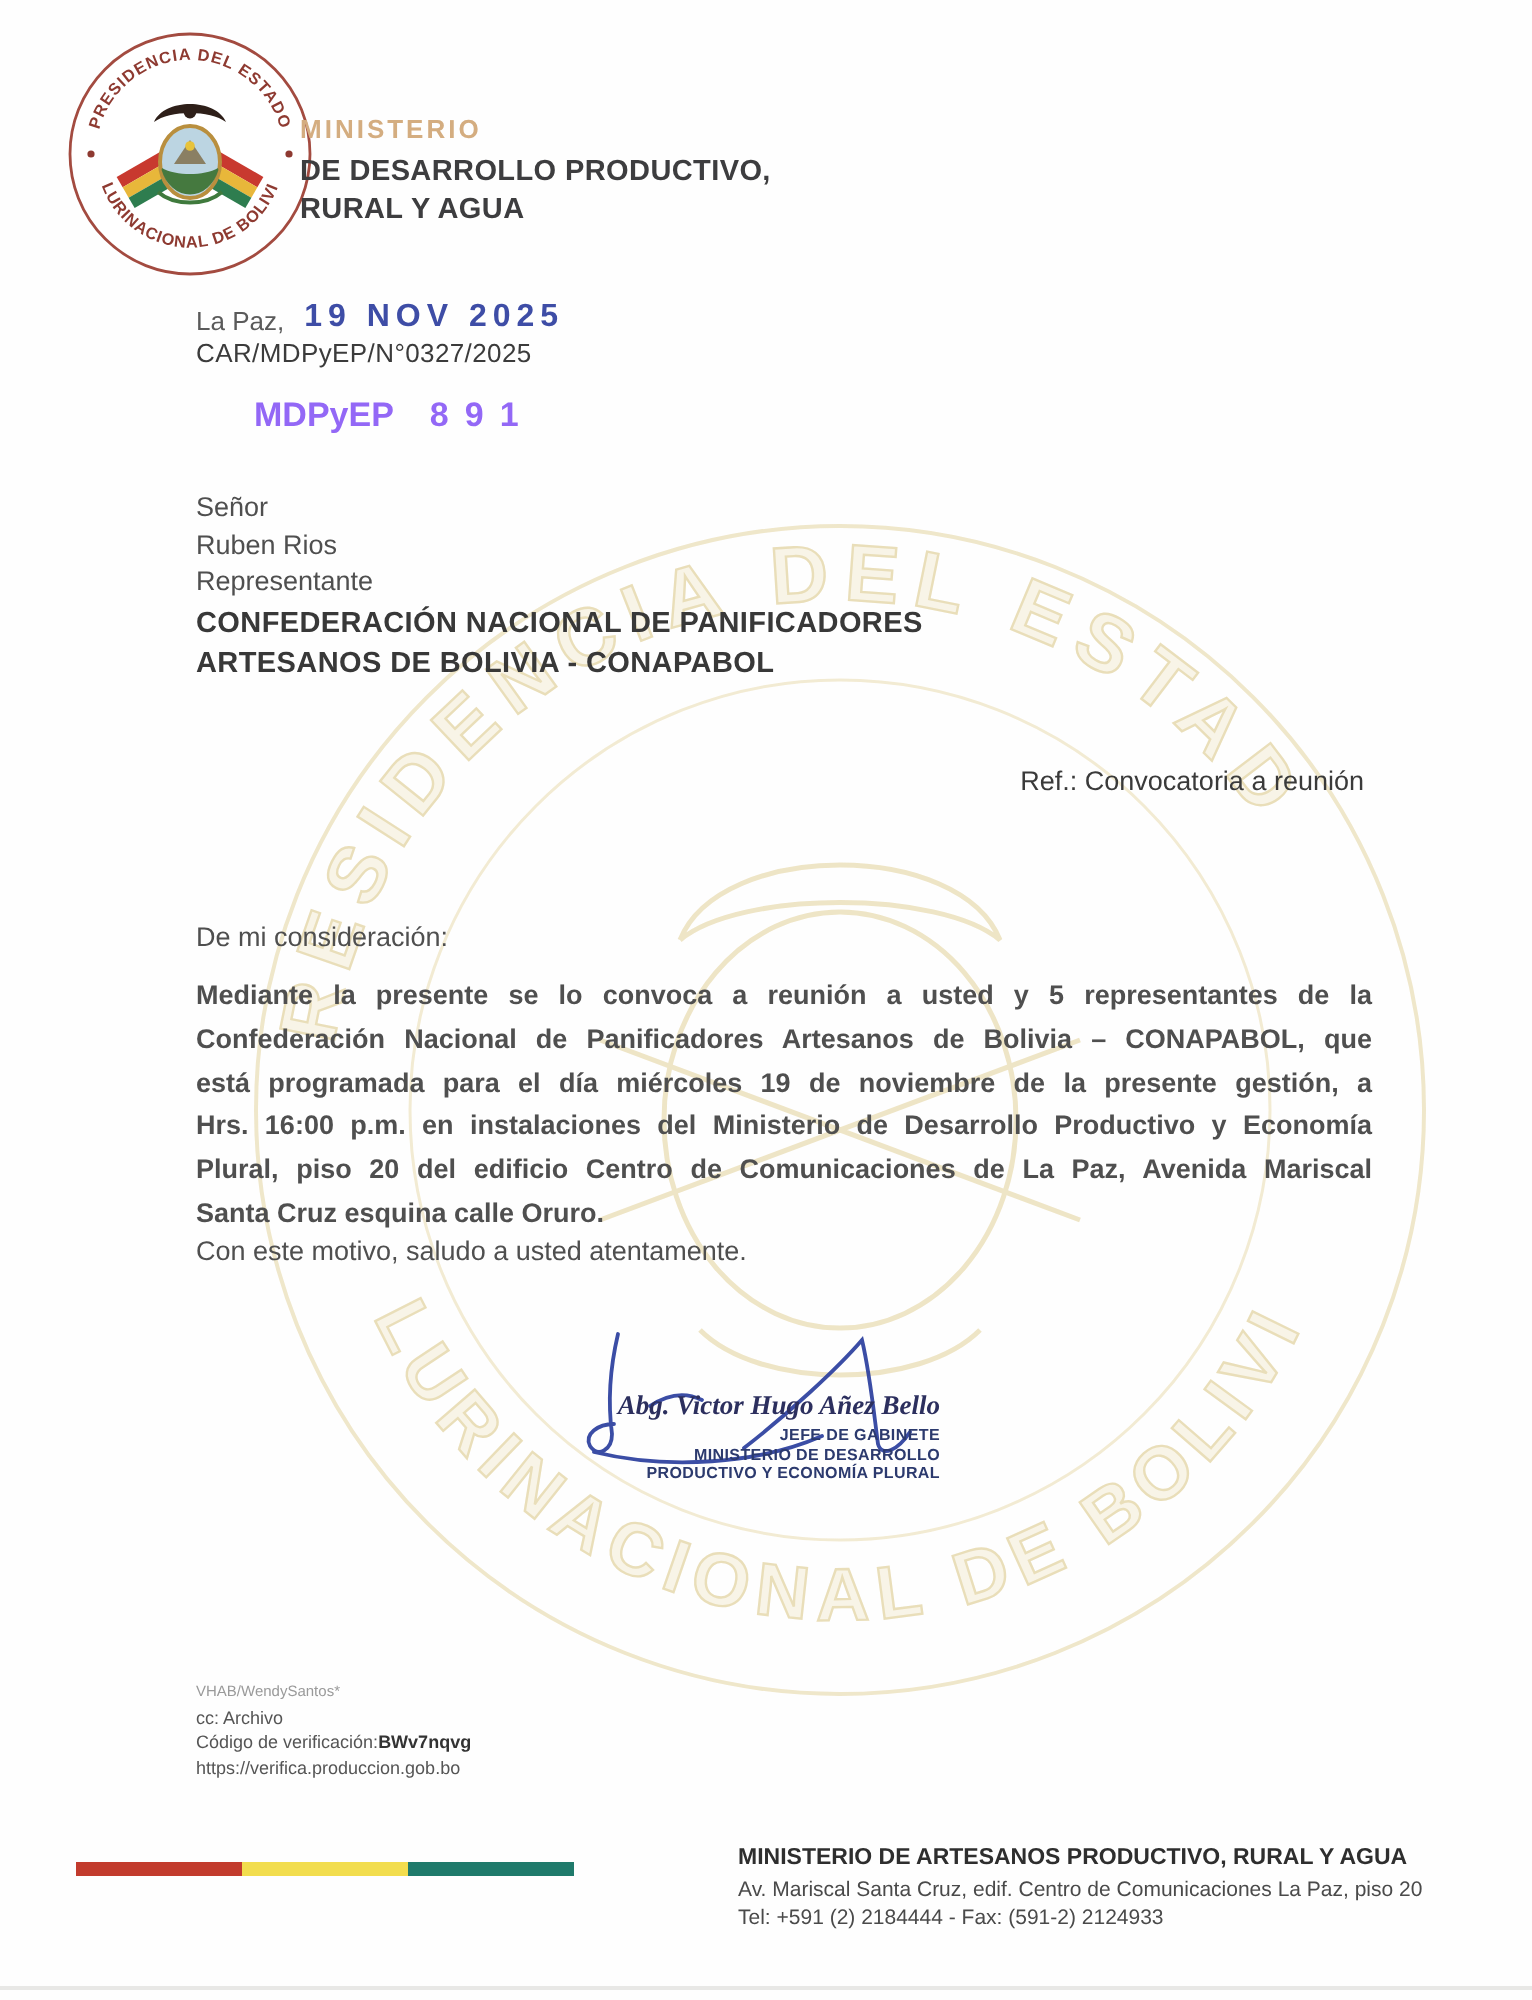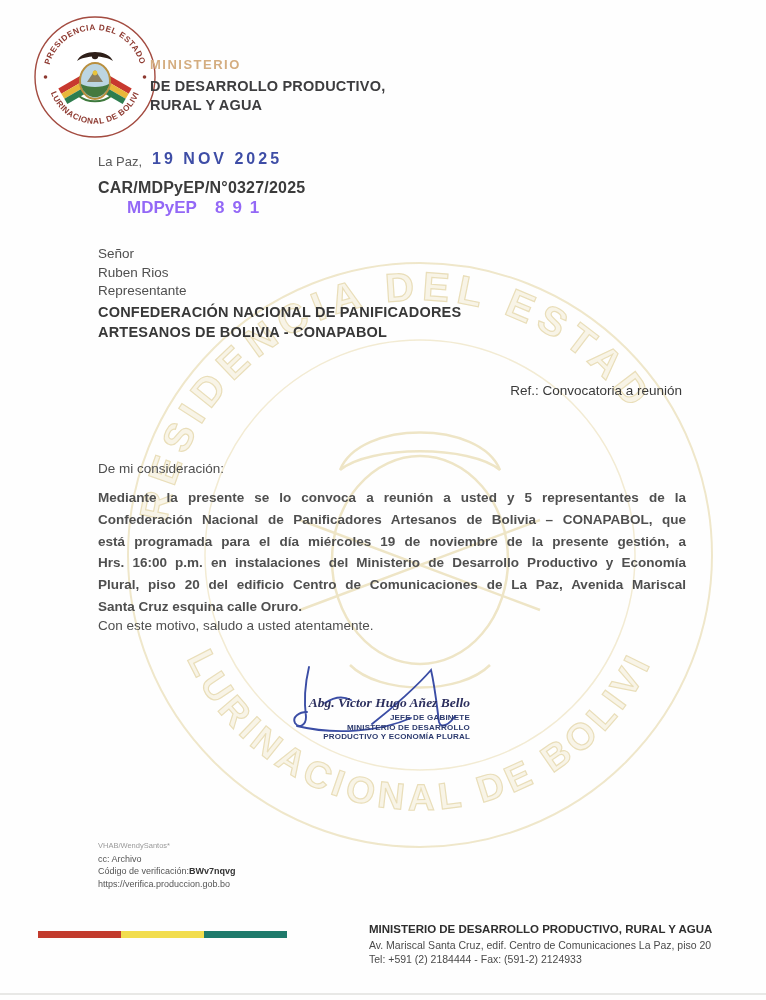--- a/index.html
+++ b/index.html
@@ -12,21 +12,21 @@
   .watermark{left:0;top:0;z-index:0;pointer-events:none;}
   .wm-text{font-family:"Liberation Sans",sans-serif;font-weight:bold;}
   
   .header-text{left:150px;top:57px;z-index:2;}
   .ministry-light{font-size:13px;font-weight:bold;letter-spacing:1.5px;color:#d4ad80;margin-bottom:5px;}
   .ministry-bold{font-size:14.5px;font-weight:bold;color:#3d3d3f;line-height:19px;letter-spacing:.2px;}
   
   .date-row{left:98px;top:152px;z-index:2;font-size:13px;color:#5a5a5a;}
   .date-stamp{display:inline-block;margin-left:10px;font-size:16px;font-weight:bold;
     color:#2e3f9f;letter-spacing:3px;opacity:.92;transform:translateY(-2px);}
-  .car-line{left:98px;top:179px;z-index:2;font-size:16px;font-weight:bold;color:#3b3b3b;letter-spacing:.2px;}
+  .car-line{left:98px;top:169px;z-index:2;font-size:13px;font-weight:normal;color:#3b3b3b;letter-spacing:.2px;}
   .registry-stamp{left:127px;top:198px;z-index:2;font-size:17px;font-weight:bold;color:#8b5cf6;opacity:.92;}
   .registry-number{margin-left:18px;letter-spacing:8px;}
   
   .recipient{left:98px;top:245px;z-index:2;color:#4f4f4f;font-size:13.5px;line-height:18.5px;}
   .recipient .org{font-size:14.5px;font-weight:bold;color:#383838;line-height:22px;letter-spacing:.2px;}
   
   .subject{right:84px;top:383px;z-index:2;font-size:13.5px;font-weight:normal;color:#3a3a3a;}
   
   .greeting{left:98px;top:461px;z-index:2;font-size:13.5px;color:#4f4f4f;}
   .paragraph{left:98px;top:487px;width:588px;z-index:2;font-size:13.5px;color:#4f4f4f;line-height:21.8px;font-weight:bold;}
@@ -179,20 +179,20 @@
     </div>
     <div>https://verifica.produccion.gob.bo</div>
   </div>
 
   <div class="abs footer-bar">
     <div class="bar-seg" style="background:#c23b2d;"></div>
     <div class="bar-seg" style="background:#f2dd4e;"></div>
     <div class="bar-seg" style="background:#1f7a6b;"></div>
   </div>
   <div class="abs footer-text">
-    <div class="footer-title">MINISTERIO DE DESARROLLO PRODUCTIVO, RURAL Y AGUA</div>
+    <div class="footer-title">MINISTERIO DE ARTESANOS PRODUCTIVO, RURAL Y AGUA</div>
     <div class="footer-line">Av. Mariscal Santa Cruz, edif. Centro de Comunicaciones La Paz, piso 20</div>
     <div class="footer-line">Tel: +591 (2) 2184444 - Fax: (591-2) 2124933</div>
   </div>
 
   <div class="abs bottom-line"></div>
 
 </div>
 
 </body></html>

